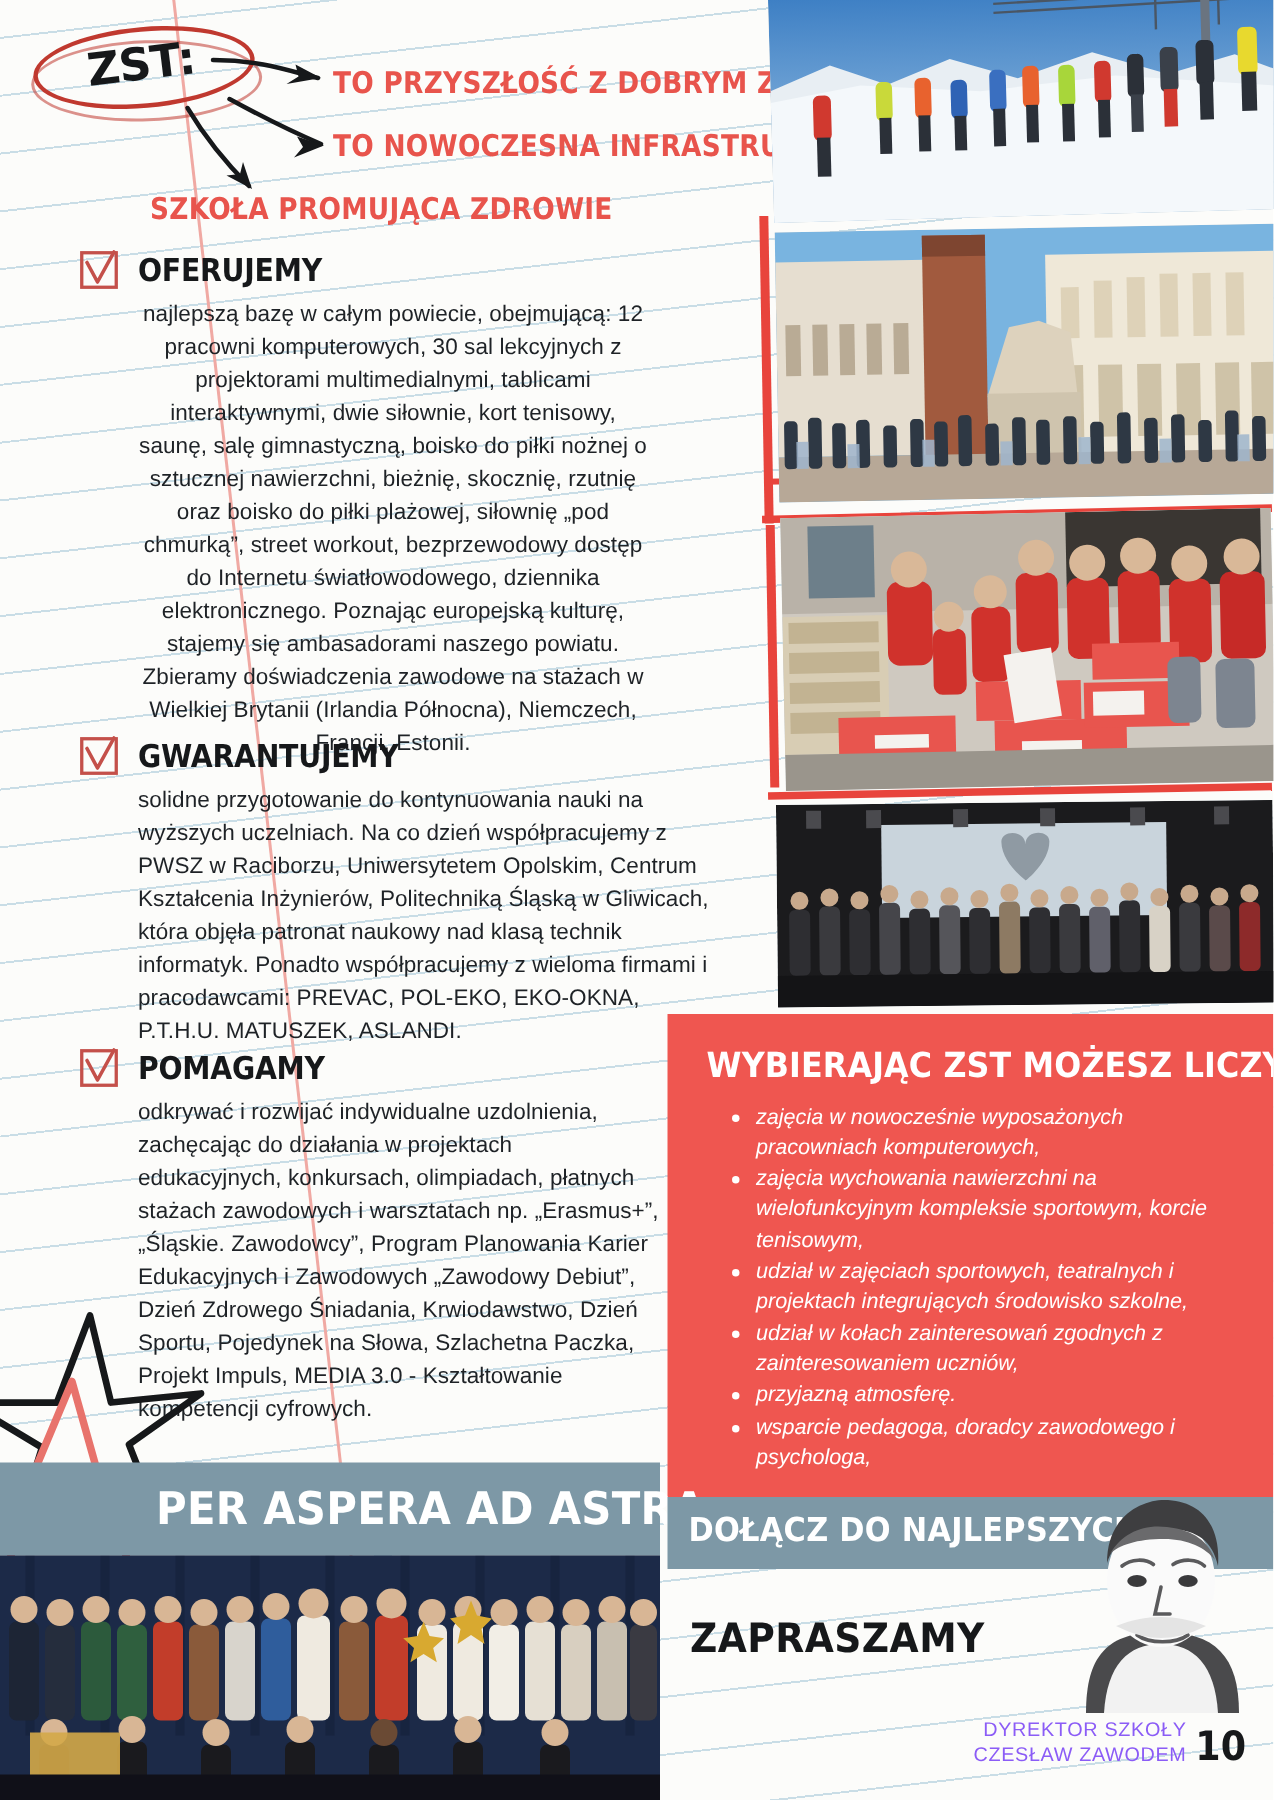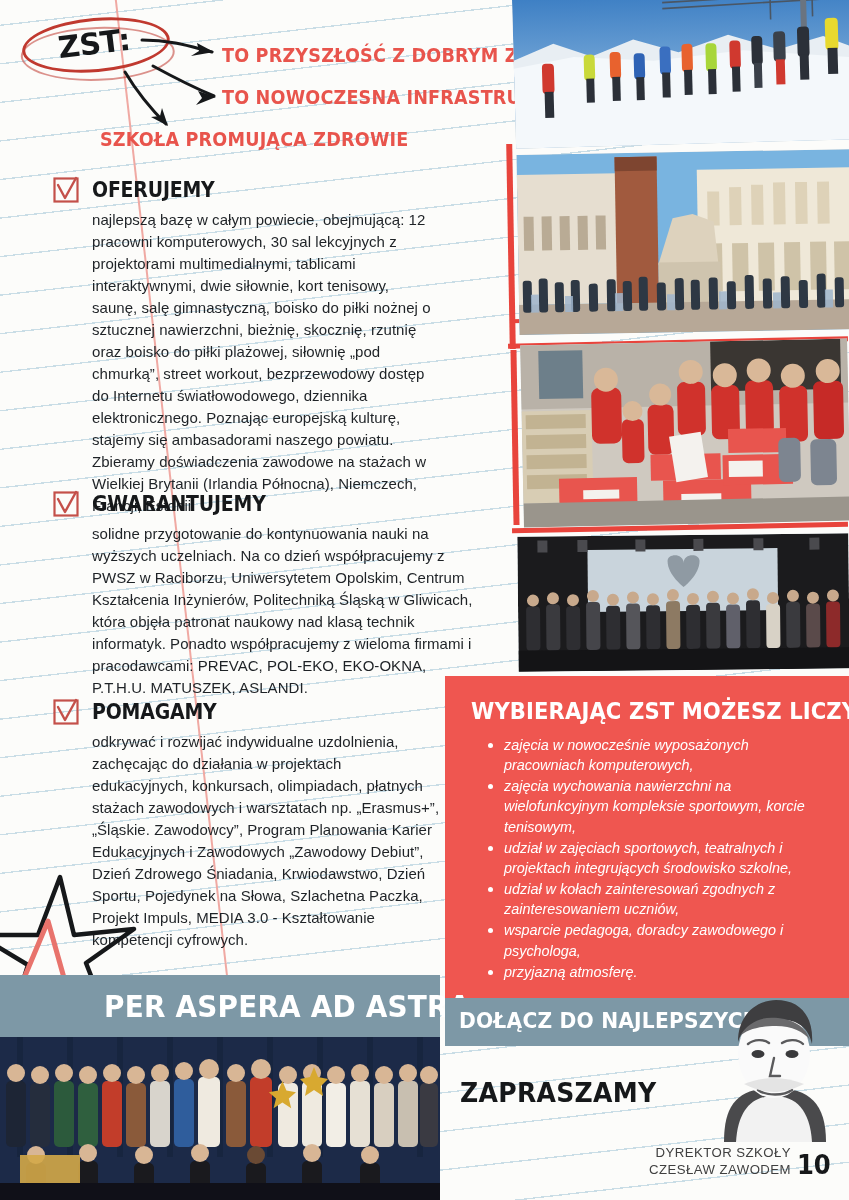--- a/index.html
+++ b/index.html
@@ -73,21 +73,21 @@
     transform: scaleX(.88);
     transform-origin: left center;
   }
   #hdr-1 { left: 222px; top: 43px; }
   #hdr-2 { left: 222px; top: 85px; }
   #hdr-3 { left: 100px; top: 127px; }
   #hdr-arrows { position: absolute; left: 0; top: 0; width: 520px; height: 160px; }
 
   
   .section { position: absolute; left: 52px; width: 400px; }
-  #sec-oferujemy   { top: 176px; }
+  #sec-oferujemy   { top: 166px; text-align: center; }
   #sec-gwarantujemy{ top: 490px; }
   #sec-pomagamy    { top: 698px; }
 
   .sec-head { display: flex; align-items: center; gap: 12px; margin-bottom: 5px; }
   .checkbox-icon { width: 28px; height: 28px; flex: 0 0 28px; }
   .sec-title {
     font-family: "DejaVu Sans", sans-serif;
     font-weight: 700;
     font-size: 21px;
     color: #16181a;
@@ -221,21 +221,21 @@
   #portrait {
     position: absolute; left: 700px; top: 992px;
     width: 149px; height: 160px;
     overflow: hidden;
   }
   #footer-credit {
     position: absolute; right: 58px; bottom: 22px;
     text-align: right;
     font-size: 13.2px;
     line-height: 1.30;
-    color: #404040;
+    color: #8b5cf6;
     letter-spacing: .45px;
   }
   #page-number {
     position: absolute; right: 16px; bottom: 20px;
     font-family: "DejaVu Sans", sans-serif;
     font-weight: 700; font-size: 27px;
     color: #16181a;
     transform: scaleX(.9);
   }
 </style>
@@ -531,22 +531,22 @@
     </svg>
   </div>
 
   <div id="red-panel">
     <div id="red-panel-title">WYBIERAJĄC ZST MOŻESZ LICZYĆ NA:</div>
     <ul id="red-panel-list">
       <li>zajęcia w nowocześnie wyposażonych pracowniach komputerowych,</li>
       <li>zajęcia wychowania nawierzchni na wielofunkcyjnym kompleksie sportowym, korcie tenisowym,</li>
       <li>udział w zajęciach sportowych, teatralnych i projektach integrujących środowisko szkolne,</li>
       <li>udział w kołach zainteresowań zgodnych z zainteresowaniem uczniów,</li>
+      <li>przyjazną atmosferę.</li>
       <li>wsparcie pedagoga, doradcy zawodowego i psychologa,</li>
-      <li>przyjazną atmosferę.</li>
     </ul>
   </div>
 
   <div id="band-aspera">
     <div id="aspera-text">PER ASPERA AD ASTRA</div>
   </div>
 
   <div id="photo-theatre">
     <svg viewBox="0 0 440 163" preserveAspectRatio="none" width="100%" height="100%">
       <rect width="440" height="163" fill="#1c2a48"></rect>

